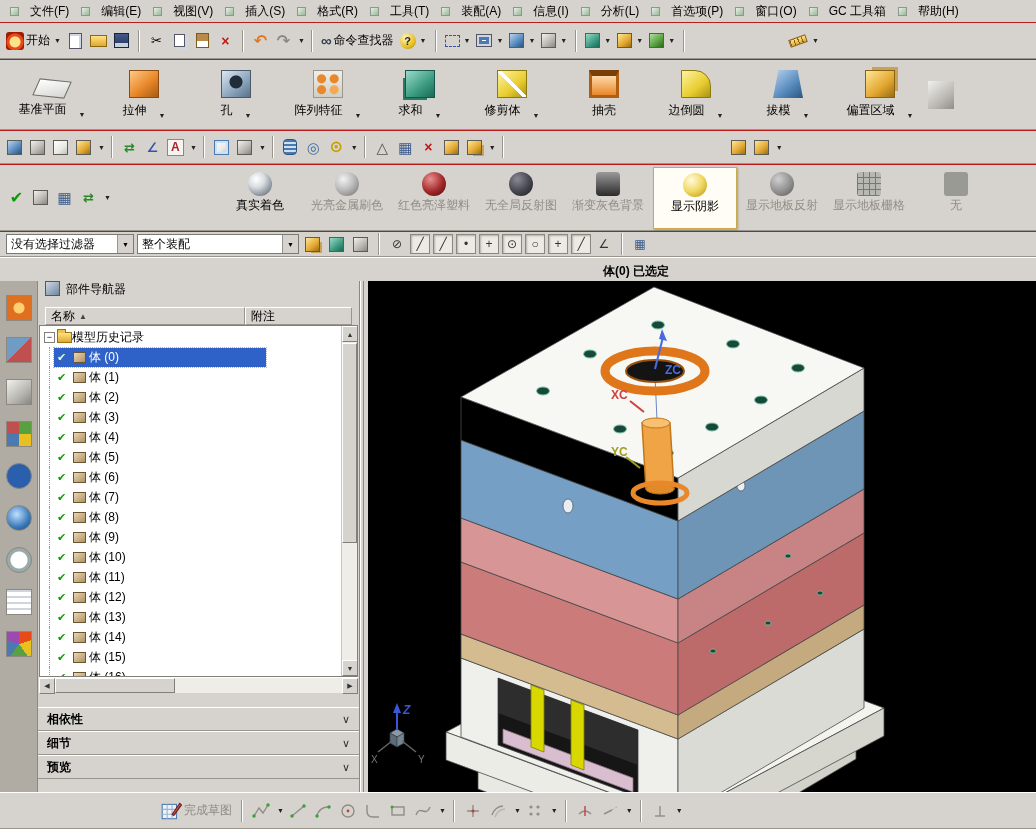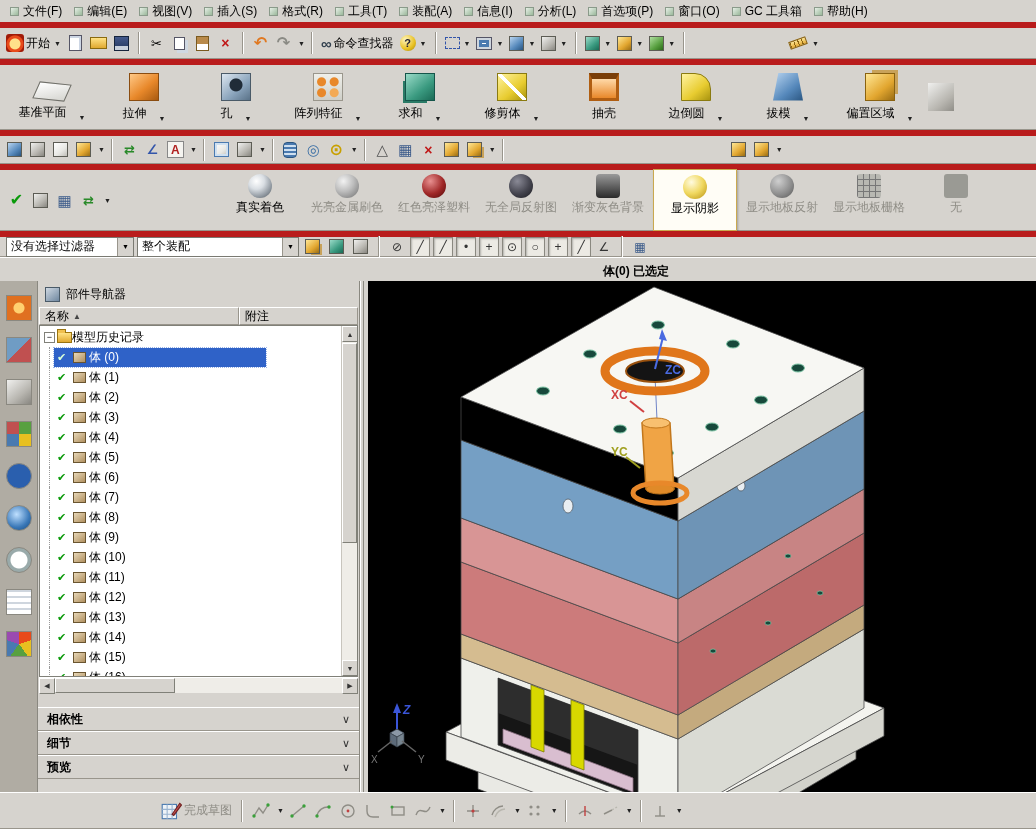--- a/index.html
+++ b/index.html
@@ -1,22 +1,22 @@
 <!DOCTYPE html>
 <html><head>
 <meta charset="utf-8">
 <style>
   *{box-sizing:border-box;margin:0;padding:0}
   html,body{width:1036px;height:829px;background:#d6d3ce;font-family:"Liberation Sans","DejaVu Sans",sans-serif;font-size:12px;color:#000;overflow:hidden}
   #app{position:relative;width:1036px;height:829px}
   .row{position:absolute;left:0;right:0;display:flex;align-items:center;background:#d6d3ce}
-  .raised{border-top:6px solid #b91c1c;border-bottom:1px solid #99958c}
+  .raised{border-top:1px solid #b91c1c;border-bottom:1px solid #99958c}
   
   .menubar{top:0;height:22px;padding-left:4px}
-  .menu-item{display:inline-flex;align-items:center;gap:4px;padding:3px 6px;white-space:nowrap}
+  .menu-item{display:inline-flex;align-items:center;gap:11px;padding:3px 6px;white-space:nowrap}
   .mico{width:9px;height:9px;border:1px solid #8a9a8a;background:linear-gradient(135deg,#e6efe6,#9ab89a);flex:none}
   
   .ic{position:relative;display:inline-flex;align-items:center;justify-content:center;width:21px;height:21px;font-size:13px;line-height:1;flex:none}
   .ib{width:15px;height:15px;border:1px solid #5c5c54;flex:none}
   .g-gold{background:linear-gradient(140deg,#ffe795,#e2a62f 60%,#9a6d14)}
   .g-blue{background:linear-gradient(140deg,#b8d4f0,#5588bb 60%,#2a5580)}
   .g-teal{background:linear-gradient(140deg,#9adbc8,#3a9a80 60%,#1a6a55)}
   .g-green{background:linear-gradient(140deg,#b0e0a0,#58a040 60%,#2a6a18)}
   .g-gray{background:linear-gradient(140deg,#f0f0ee,#b8b6b0 60%,#888680)}
   .g-white{background:linear-gradient(140deg,#ffffff,#e8e8e4 60%,#c0beb8)}
@@ -86,23 +86,23 @@
   
   .statusbar{top:257px;height:40px;border-top:1px solid #fff}
   .statusbar .msg{position:absolute;left:603px;top:5px;font-weight:bold}
   
   .main{position:absolute;top:281px;left:0;width:1036px;height:511px}
   .rbar{position:absolute;left:0;top:0;width:38px;height:511px;background:#b0aca3;border-right:1px solid #8a8880;display:flex;flex-direction:column;align-items:center;padding-top:14px;gap:16px}
   .ricon{width:26px;height:26px;border:1px solid #8a8880;display:flex;align-items:center;justify-content:center;font-weight:bold;font-size:13px;flex:none}
   .rnd{border-radius:50%}
   
   .nav{position:absolute;left:38px;top:0;width:322px;height:511px;background:#d6d3ce;border-right:1px solid #8a8880}
-  .nav-title{height:26px;display:flex;align-items:center;gap:6px;padding:0 7px}
+  .nav-title{height:26px;display:flex;gap:6px;padding:0 7px}
   .navico{width:15px;height:15px;background:linear-gradient(140deg,#cfd8e2,#6f87a0);border:1px solid #4a5a68;flex:none}
-  .cols{display:flex;height:18px;margin:0 1px;background:#d6d3ce}
+  .cols{display:flex;height:18px;margin:0 7px;background:#d6d3ce}
   .col{display:flex;align-items:center;gap:4px;padding:0 5px;border:1px solid #fff;border-right-color:#99958c;border-bottom-color:#99958c}
   .col.name{width:200px}
   .col.note{flex:1}
   .sort{font-size:8px;color:#444}
   .tree{position:relative;margin:0 1px;height:352px;background:#fff;border:1px solid #808078;overflow:hidden}
   .rows{padding:1px 16px 0 0}
   .trow{height:20px;display:flex;align-items:center;white-space:nowrap}
   .indent{width:6px;height:20px;margin-left:4px;border-right:1px dotted #9a9a9a;flex:none}
   .rowsel{display:inline-flex;align-items:center;gap:3px;padding:1px 3px;margin-left:4px;min-width:212px}
   .rowsel.selected{background:#2f62c8;color:#fff;outline:1px dotted #9ab4e8}

